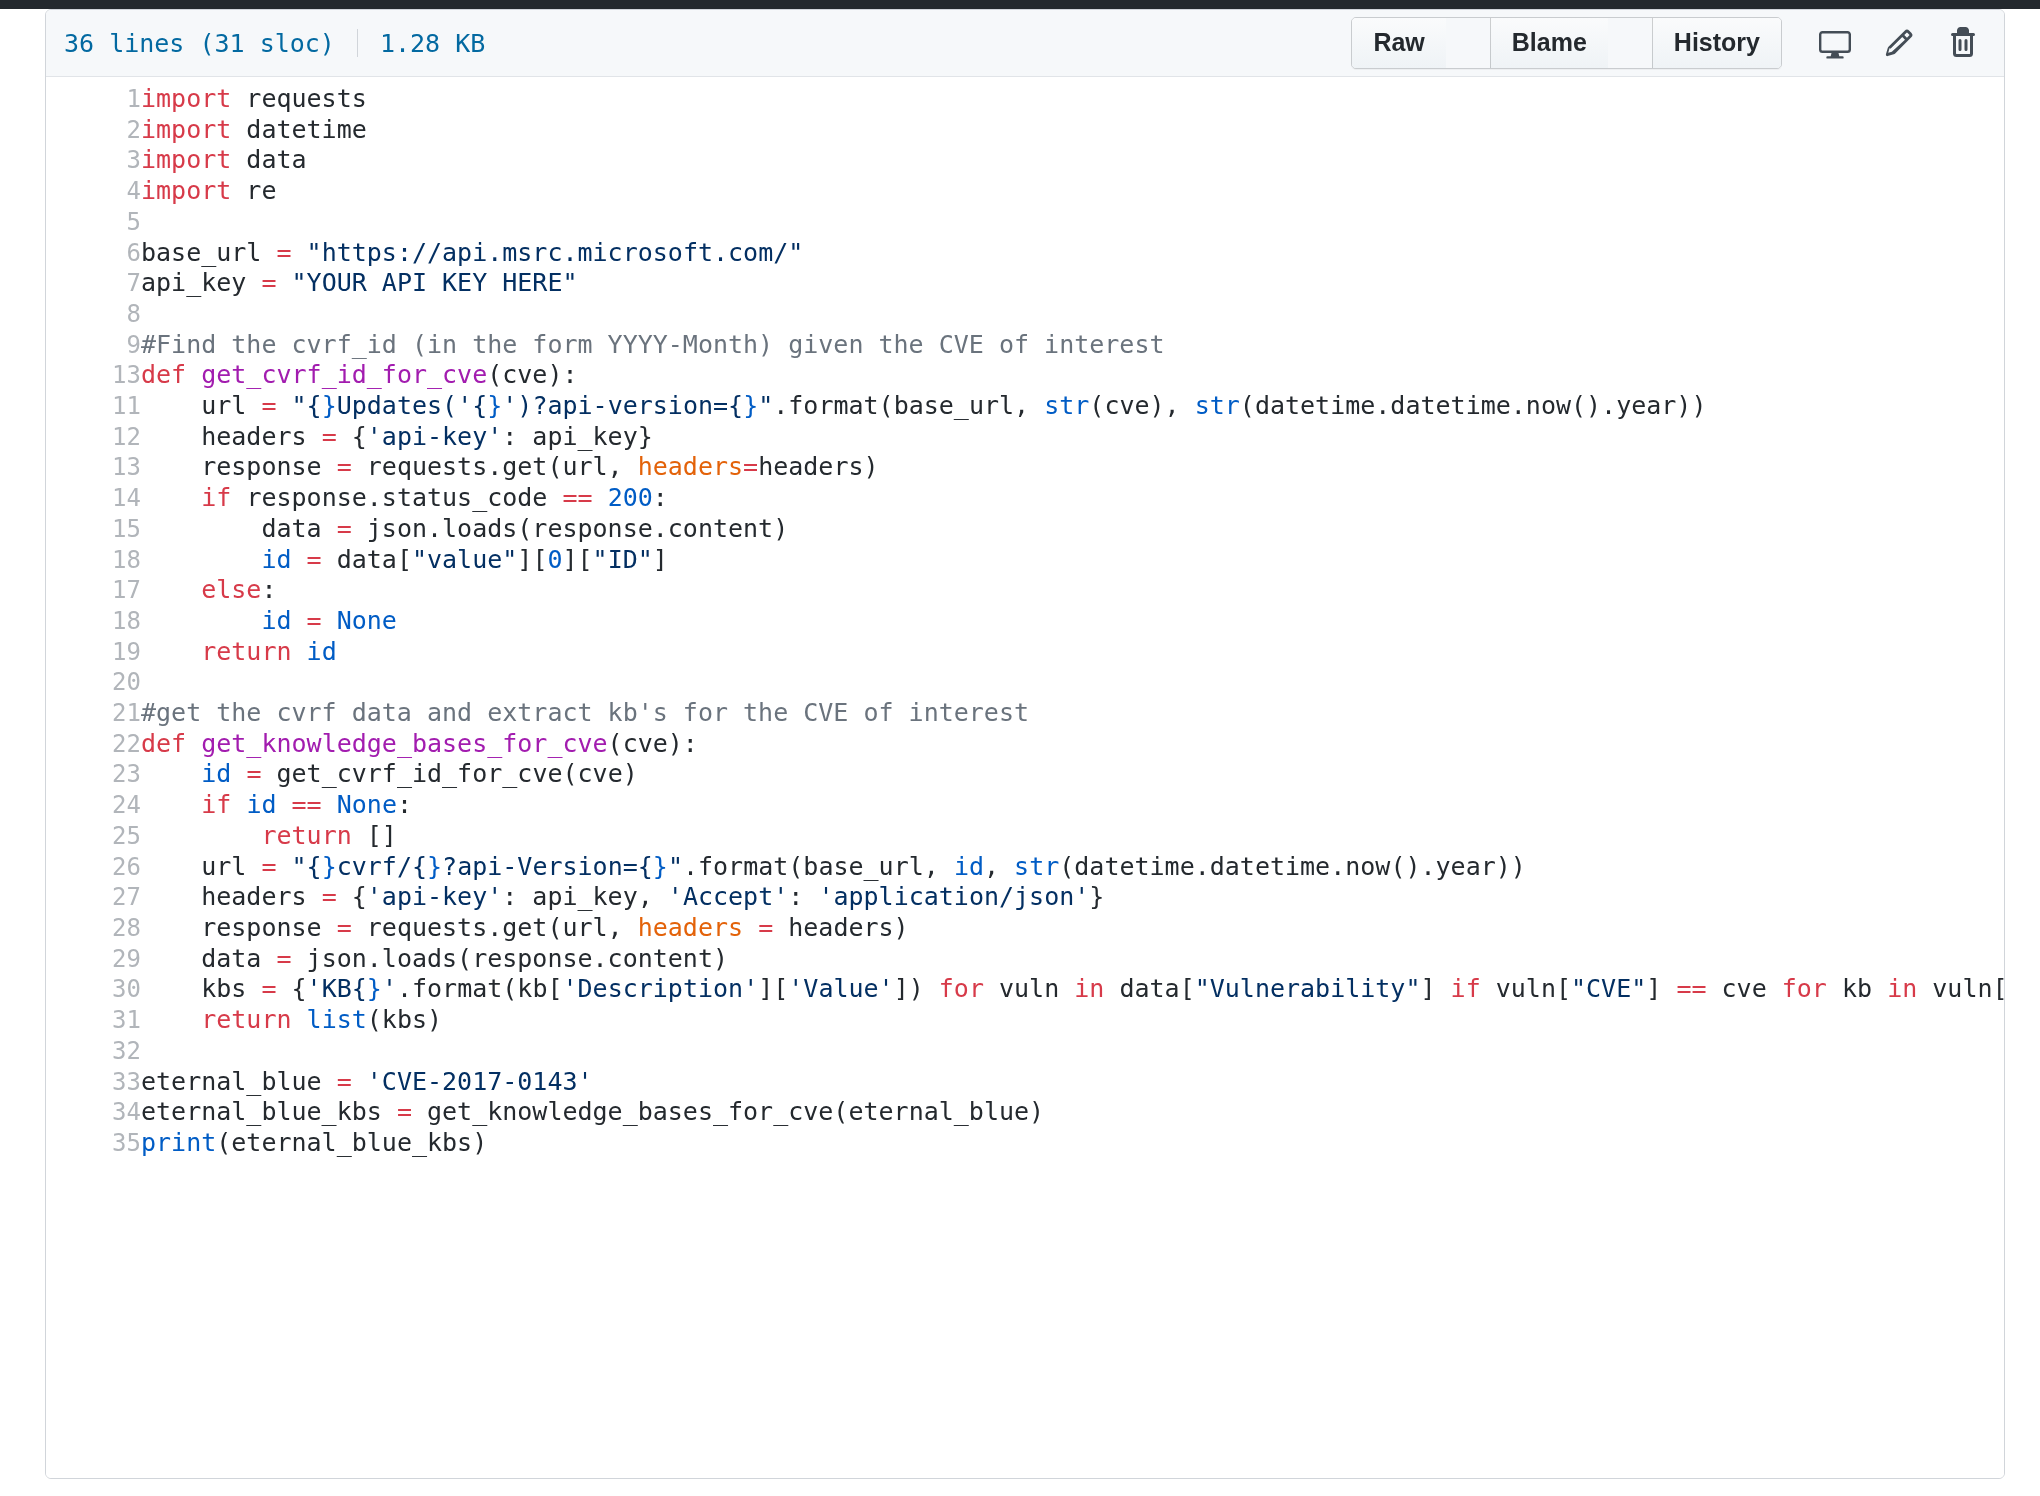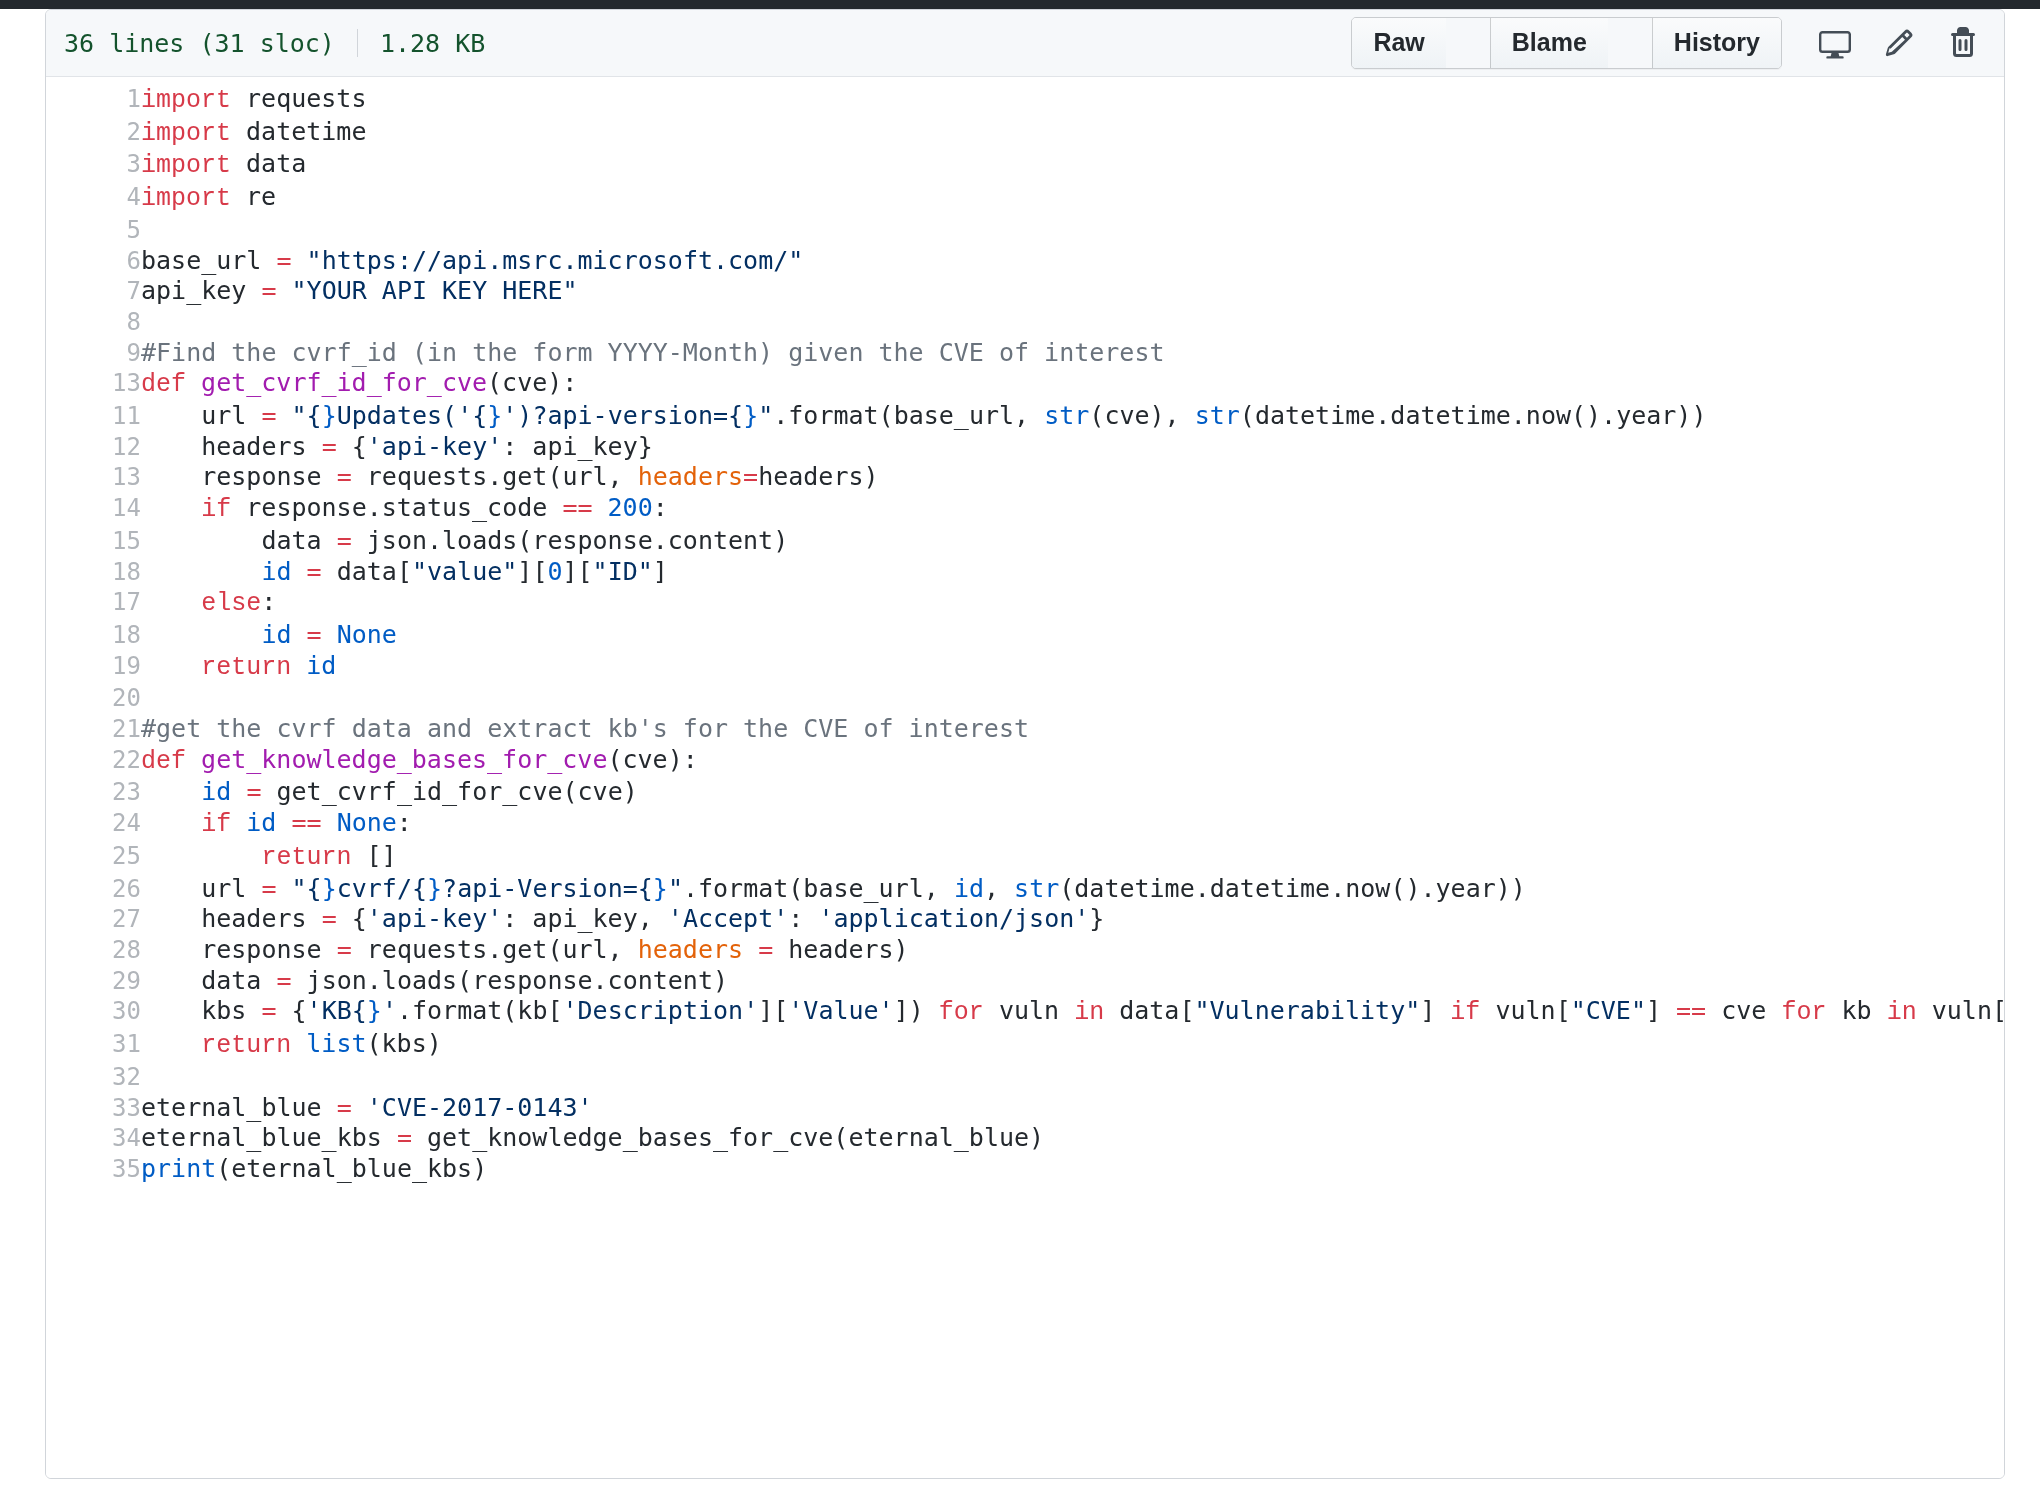--- a/index.html
+++ b/index.html
@@ -41,21 +41,21 @@
     border-bottom: 1px solid #e1e4e8;
     display: flex;
     align-items: center;
     padding: 0 14px 0 18px;
   }
   #file-meta {
     display: flex;
     align-items: center;
     font-family: "DejaVu Sans Mono", "Liberation Mono", monospace;
     font-size: 25px;
-    color: #14532d;
+    color: #0369a1;
     white-space: nowrap;
   }
   #file-meta .sep {
     display: inline-block;
     width: 1px;
     height: 28px;
     background: #d1d5da;
     margin: 0 22px;
   }
 
@@ -132,21 +132,21 @@
   td.lc {
     font-family: "DejaVu Sans Mono", "Liberation Mono", monospace;
     font-size: 25px;
     line-height: 30.7px;
     color: #24292e;
     white-space: pre;
     padding-left: 10px;
   }
 
   
-  .k  { color: #d73a49; font-family: Liberation Mono, monospace; }   
+  .k  { color: #d73a49; }   
   .s  { color: #032f62; }   
   .si { color: #005cc5; }   
   .c  { color: #6a737d; }   
   .o  { color: #d73a49; }   
   .n  { color: #005cc5; text-align: right; }   
   .fn { color: #a21caf; }   
   .kw { color: #e36209; }   
   .p  { color: #24292e; }   
 </style>
 </head>

